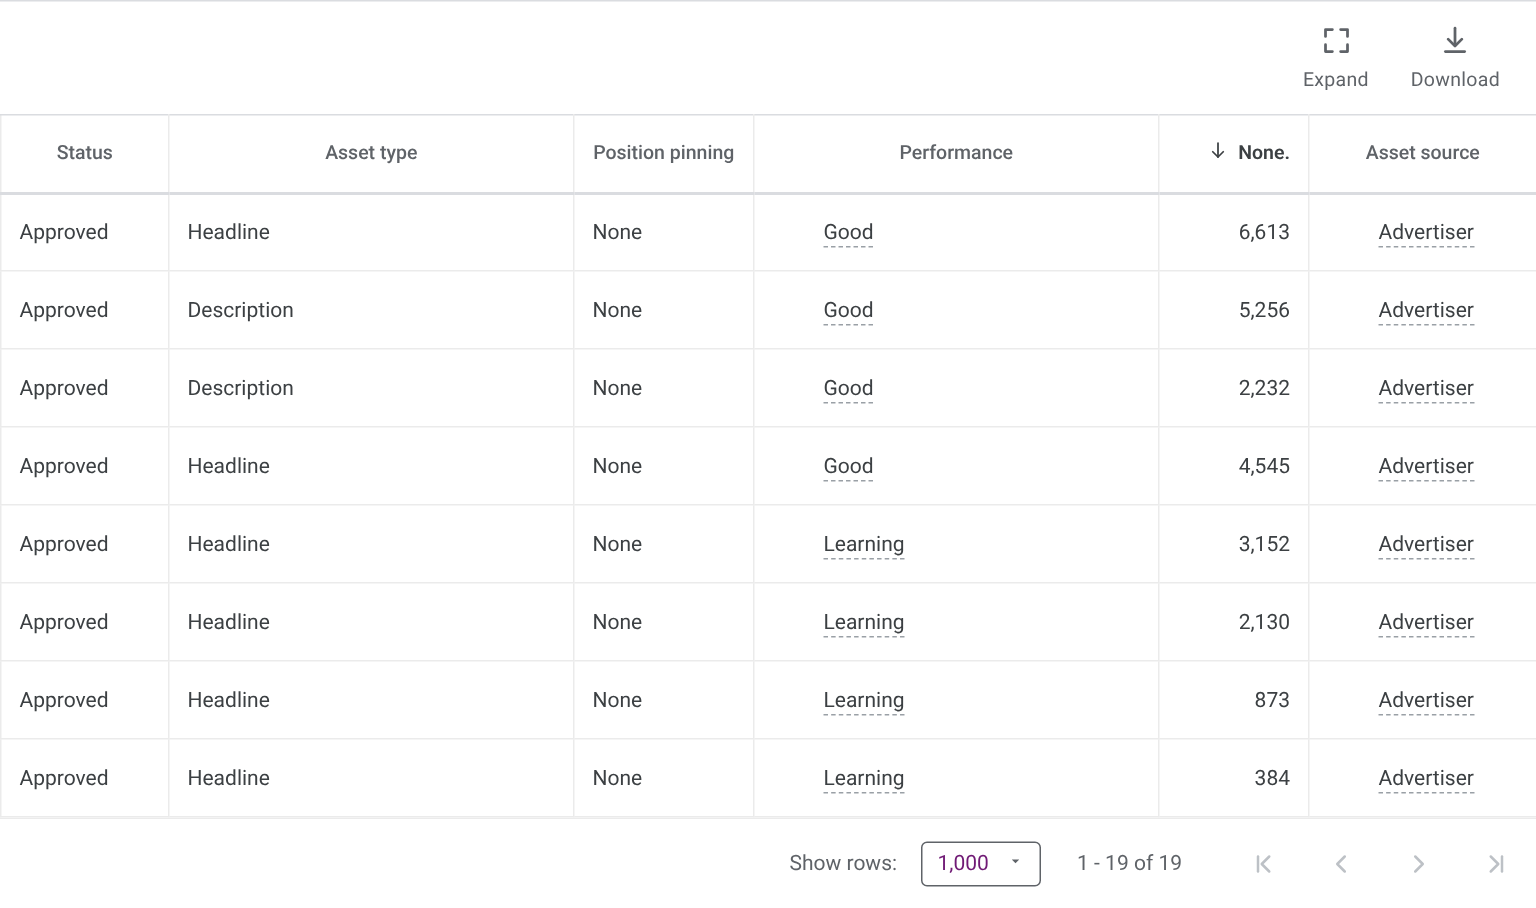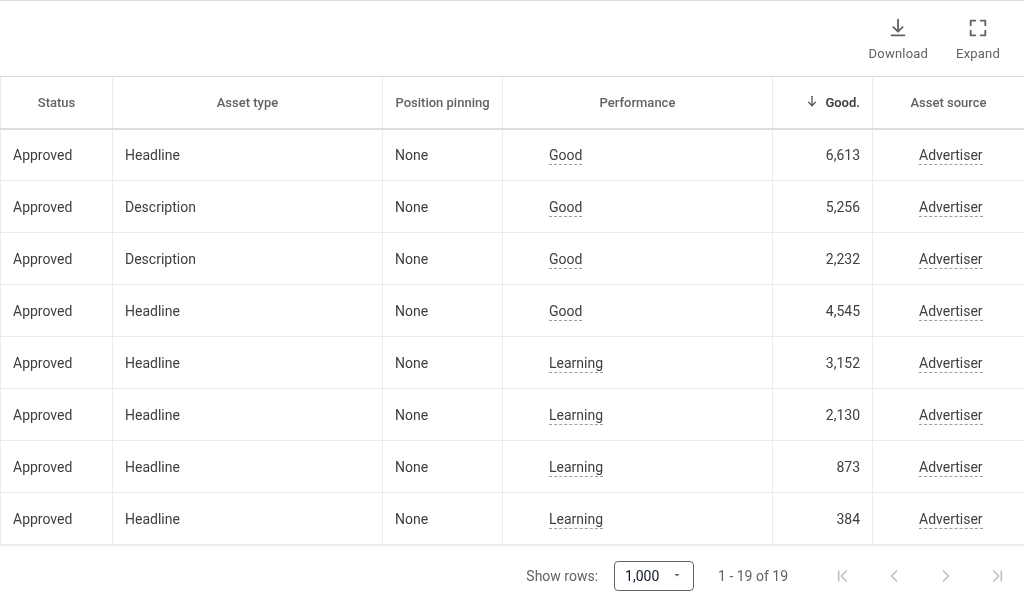--- a/index.html
+++ b/index.html
@@ -31,50 +31,50 @@
   col.c-status { width: 112px; }
   col.c-asset { width: 270px; }
   col.c-pin { width: 120px; }
   col.c-perf { width: 270px; }
   col.c-impr { width: 100px; }
   col.c-src { width: 152px; }
 
   
   .footer { display: flex; align-items: center; justify-content: flex-end; gap: 24px; height: 60px; padding: 0 12px; color: #5f6368; font-size: 14px; border-top: 1px solid #ebebeb; }
   .footer .label { margin-right: -8px; }
-  .select { display: inline-flex; align-items: center; gap: 10px; border: 1px solid #5f6368; border-radius: 4px; padding: 6px 10px; color: #0f172a; cursor: pointer; min-width: 80px; justify-content: space-between; }
+  .select { display: inline-flex; align-items: center; gap: 10px; border: 1px solid #5f6368; border-radius: 4px; padding: 6px 10px; color: #701a75; cursor: pointer; min-width: 80px; justify-content: space-between; }
   .select svg { color: #5f6368; }
   .nav { display: flex; gap: 24px; align-items: center; margin-left: 16px; }
   .nav-btn { display: inline-flex; align-items: center; justify-content: center; width: 28px; height: 28px; color: #bdc1c6; cursor: default; }
 </style>
 </head>
 <body>
 
 <div class="page">
   <div class="toolbar">
-    <div class="toolbar-item">
-      <span>
-        <svg width="22" height="22" viewBox="0 0 24 24" fill="none" stroke="#5f6368" stroke-width="2" stroke-linecap="round" stroke-linejoin="round">
-            <path d="M12 3v12"></path>
-            <path d="M7 11l5 5 5-5"></path>
-            <path d="M5 20h14"></path>
-          </svg>
-      </span>
-      <span>Download</span>
-    </div>
     <div class="toolbar-item">
       <span>
         <svg width="22" height="22" viewBox="0 0 24 24" fill="none" stroke="#5f6368" stroke-width="2" stroke-linecap="round" stroke-linejoin="round">
             <path d="M4 9V4h5"></path>
             <path d="M20 9V4h-5"></path>
             <path d="M4 15v5h5"></path>
             <path d="M20 15v5h-5"></path>
           </svg>
       </span>
       <span>Expand</span>
+    </div>
+    <div class="toolbar-item">
+      <span>
+        <svg width="22" height="22" viewBox="0 0 24 24" fill="none" stroke="#5f6368" stroke-width="2" stroke-linecap="round" stroke-linejoin="round">
+            <path d="M12 3v12"></path>
+            <path d="M7 11l5 5 5-5"></path>
+            <path d="M5 20h14"></path>
+          </svg>
+      </span>
+      <span>Download</span>
     </div>
   </div>
 
   <div class="table-wrap">
     <table>
       <colgroup>
         <col class="c-status">
           <col class="c-asset">
           <col class="c-pin">
           <col class="c-perf">
@@ -88,21 +88,21 @@
           <th>Position pinning</th>
           <th>Performance</th>
           <th class="sorted num">
             <span class="hdr">
               <span>
                 <svg width="14" height="14" viewBox="0 0 24 24" fill="none" stroke="#3c4043" stroke-width="2" stroke-linecap="round" stroke-linejoin="round">
                     <path d="M12 4v16"></path>
                     <path d="M6 14l6 6 6-6"></path>
                   </svg>
               </span>
-              <span>Good.</span>
+              <span>None.</span>
             </span>
           </th>
           <th>Asset source</th>
         </tr>
       </thead>
       <tbody id="tb">
           <tr>
             <td><span>Approved</span></td>
             <td><span>Headline</span></td>
             <td><span>None</span></td>

